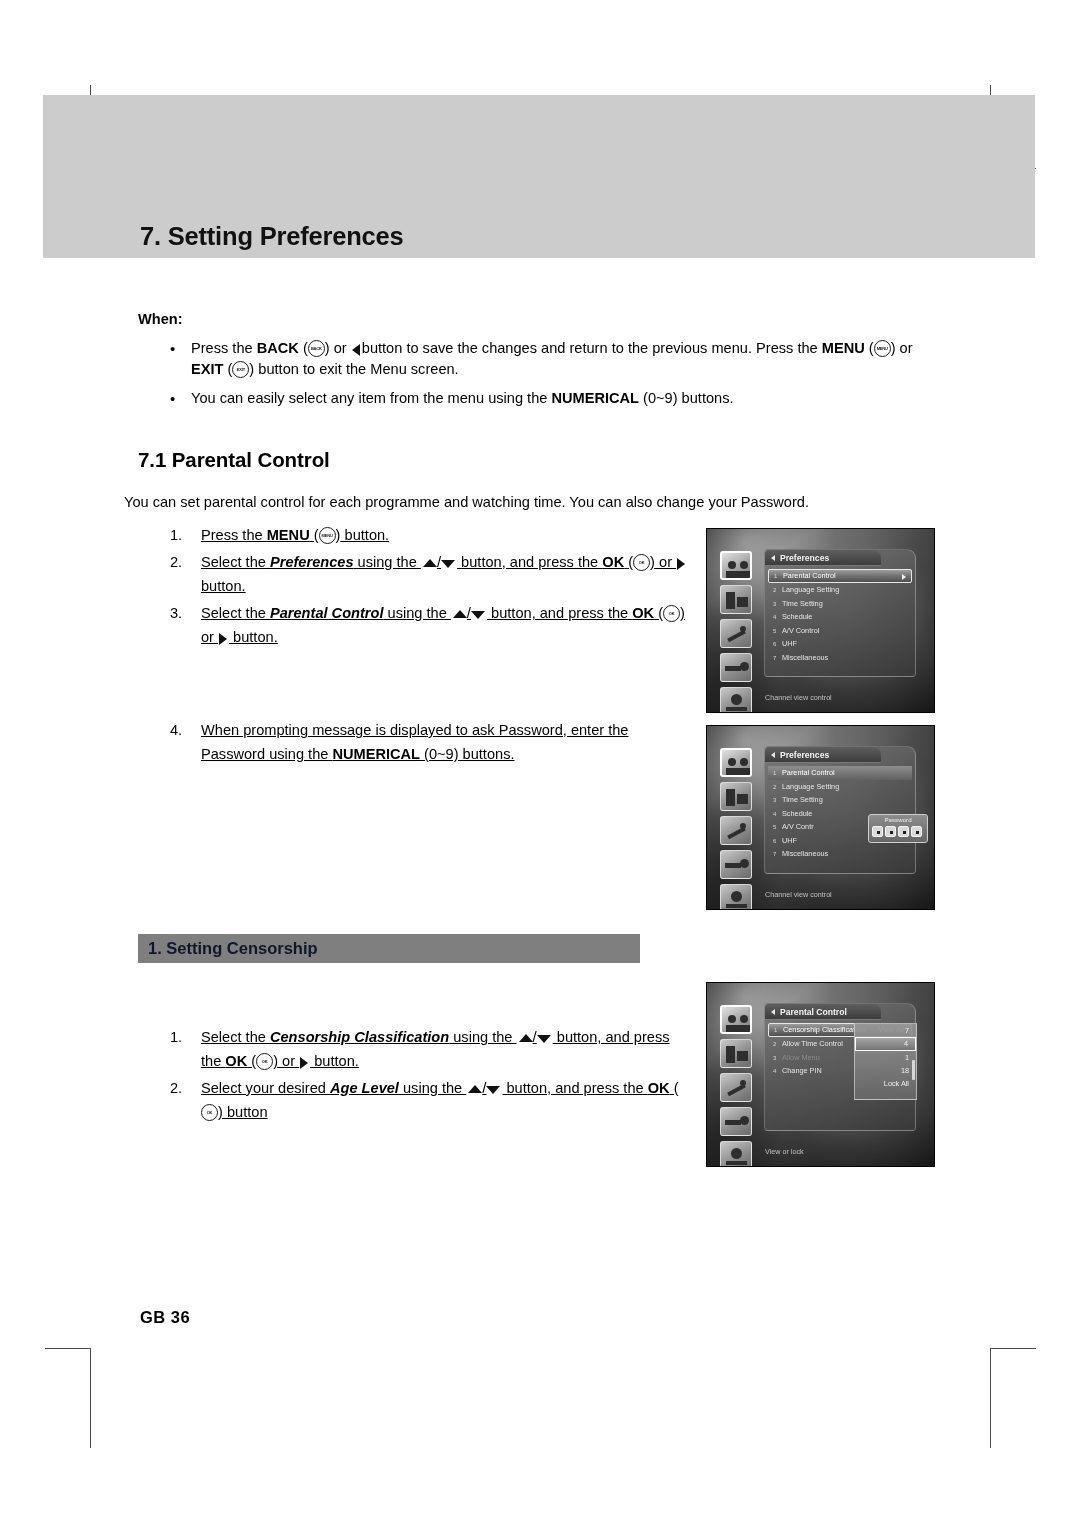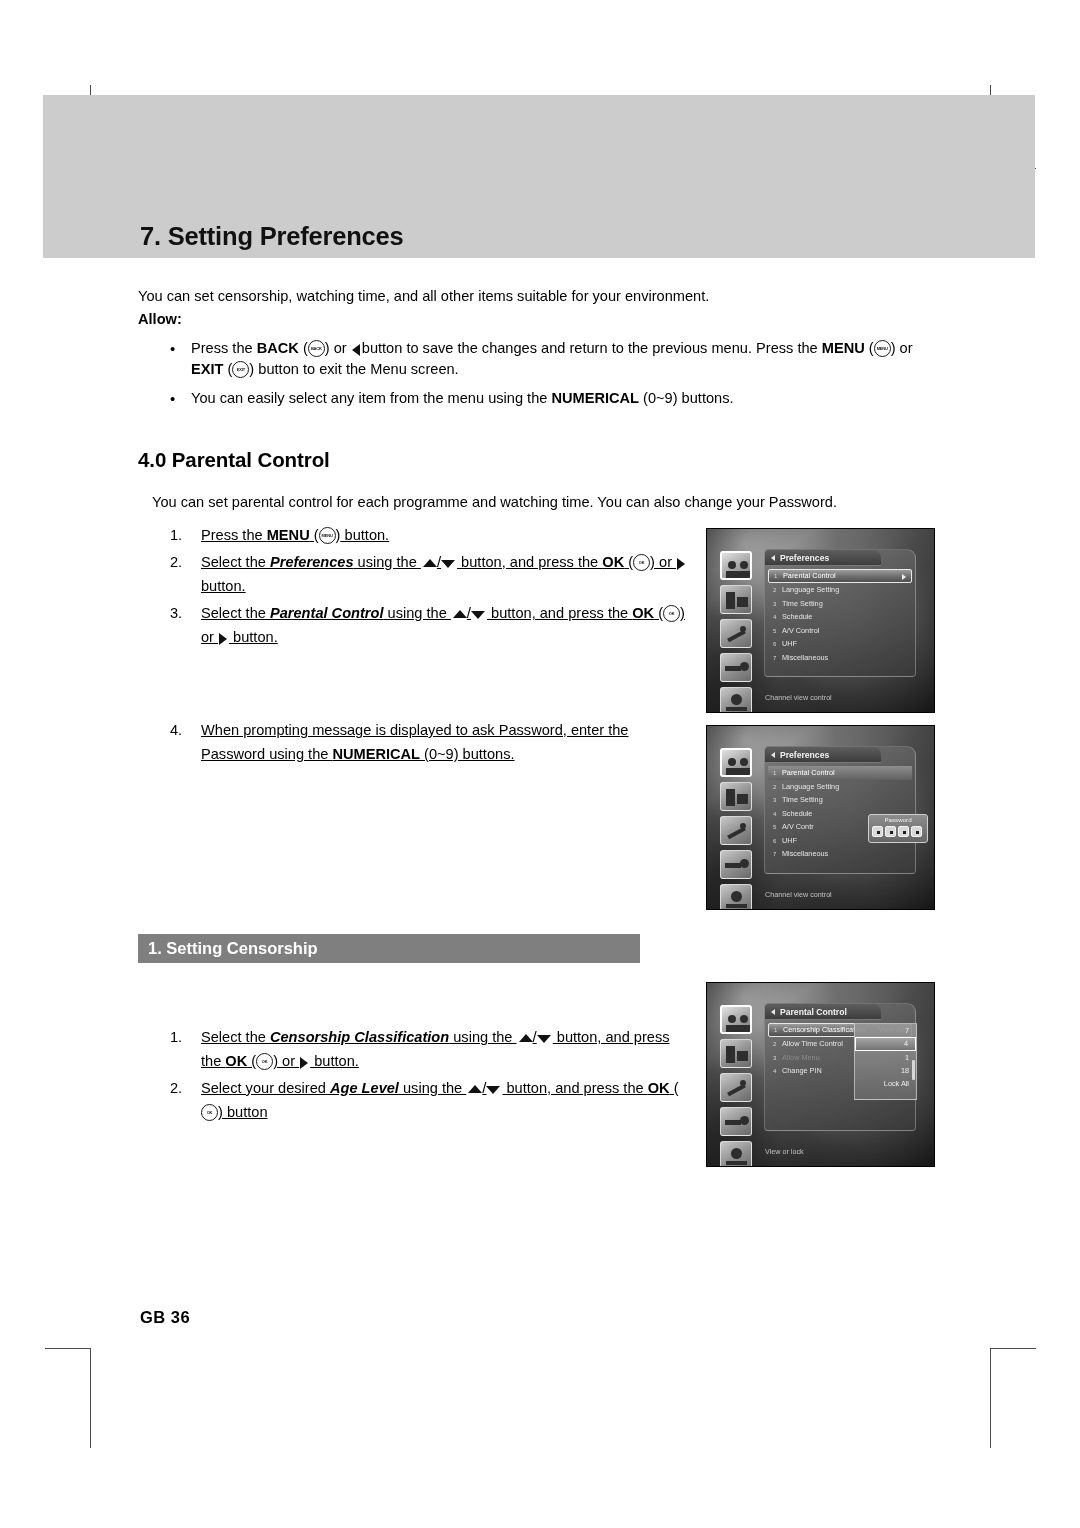--- a/index.html
+++ b/index.html
@@ -68,21 +68,21 @@
     position: absolute;
     left: 138px; top: 448px;
     margin: 0;
     font-size: 20.5px;
     font-weight: bold;
     letter-spacing: -0.1px;
   }
 
   .section-intro {
     position: absolute;
-    left: 152px; top: 492px;
+    left: 124px; top: 492px;
     font-size: 14.6px;
     line-height: 20px;
   }
 
   
   .steps { position: absolute; }
   .step-row { display: flex; margin-bottom: 3px; }
   .step-num {
     flex: 0 0 31px; width: 31px;
     font-size: 14.6px; line-height: 24px;
@@ -95,21 +95,21 @@
   
   .subsec-bar {
     position: absolute;
     left: 138px; top: 934px;
     width: 502px; height: 29px;
     background: #7f7f7f;
   }
   .subsec-bar span {
     position: absolute;
     left: 10px; top: 5px;
-    color: #ffffff;
+    color: #0f172a;
     font-size: 16.5px;
     font-weight: bold;
     text-align: center;
   }
 
   .subsec-intro {
     position: absolute;
     left: 146px; top: 980px;
     width: 530px;
     font-size: 14.6px; line-height: 21px;
@@ -386,35 +386,34 @@
     <div class="cm-line-h" style="left:45px; top:1348px; width:46px;"></div>
   </div>
   <div class="cropmark">
     <div class="cm-line-v" style="left:990px; top:1348px; height:100px;"></div>
     <div class="cm-line-h" style="left:990px; top:1348px; width:46px;"></div>
   </div>
 
   <div class="top-gray"></div>
   <div class="chapter-title">7. Setting Preferences</div>
 
-  <div class="intro">You can set censorship, watching time, and all other items suitable for your environment.</div>
-  <div class="note-label">Allow:</div>
+  <div class="note-label">When:</div>
 
   <div class="bullets">
     <div class="bullet-row">
       <div class="bullet-dot">•</div>
       <div class="bullet-text"><span>Press the </span><b class="bd">BACK</b> (<span class="rbtn small" data-lbl="BACK"></span>)<span> or </span><span class="tri-left"></span><span>button to save the changes and return to the previous menu. Press the </span><b class="bd">MENU</b> (<span class="rbtn small" data-lbl="MENU"></span>)<span> or </span><b class="bd">EXIT</b> (<span class="rbtn small" data-lbl="EXIT"></span>)<span> button to exit the Menu screen.</span></div>
     </div>
     <div class="bullet-row">
       <div class="bullet-dot">•</div>
       <div class="bullet-text"><span>You can easily select any item from the menu using the </span><b class="bd">NUMERICAL</b><span> (0~9) buttons.</span></div>
     </div>
   </div>
 
-  <h2 class="section-title">4.0 Parental Control</h2>
+  <h2 class="section-title">7.1 Parental Control</h2>
   <div class="section-intro">You can set parental control for each programme and watching time. You can also change your Password.</div>
 
   <div class="steps steps-main">
     <div class="step-row">
       <div class="step-num">1.</div>
       <div class="step-text"><span>Press the </span><b class="bd">MENU</b> (<span class="rbtn small" data-lbl="MENU"></span>)<span> button.</span></div>
     </div>
     <div class="step-row">
       <div class="step-num">2.</div>
       <div class="step-text"><span>Select the </span><i class="it">Preferences</i><span> using the </span><span class="updown"><span class="tri-up"></span><span class="sep">/</span><span class="tri-down"></span></span><span> button, and press the </span><b class="bd">OK</b> (<span class="rbtn small" data-lbl="OK"></span>)<span> or </span><span class="tri-right"></span><span> button.</span></div>

